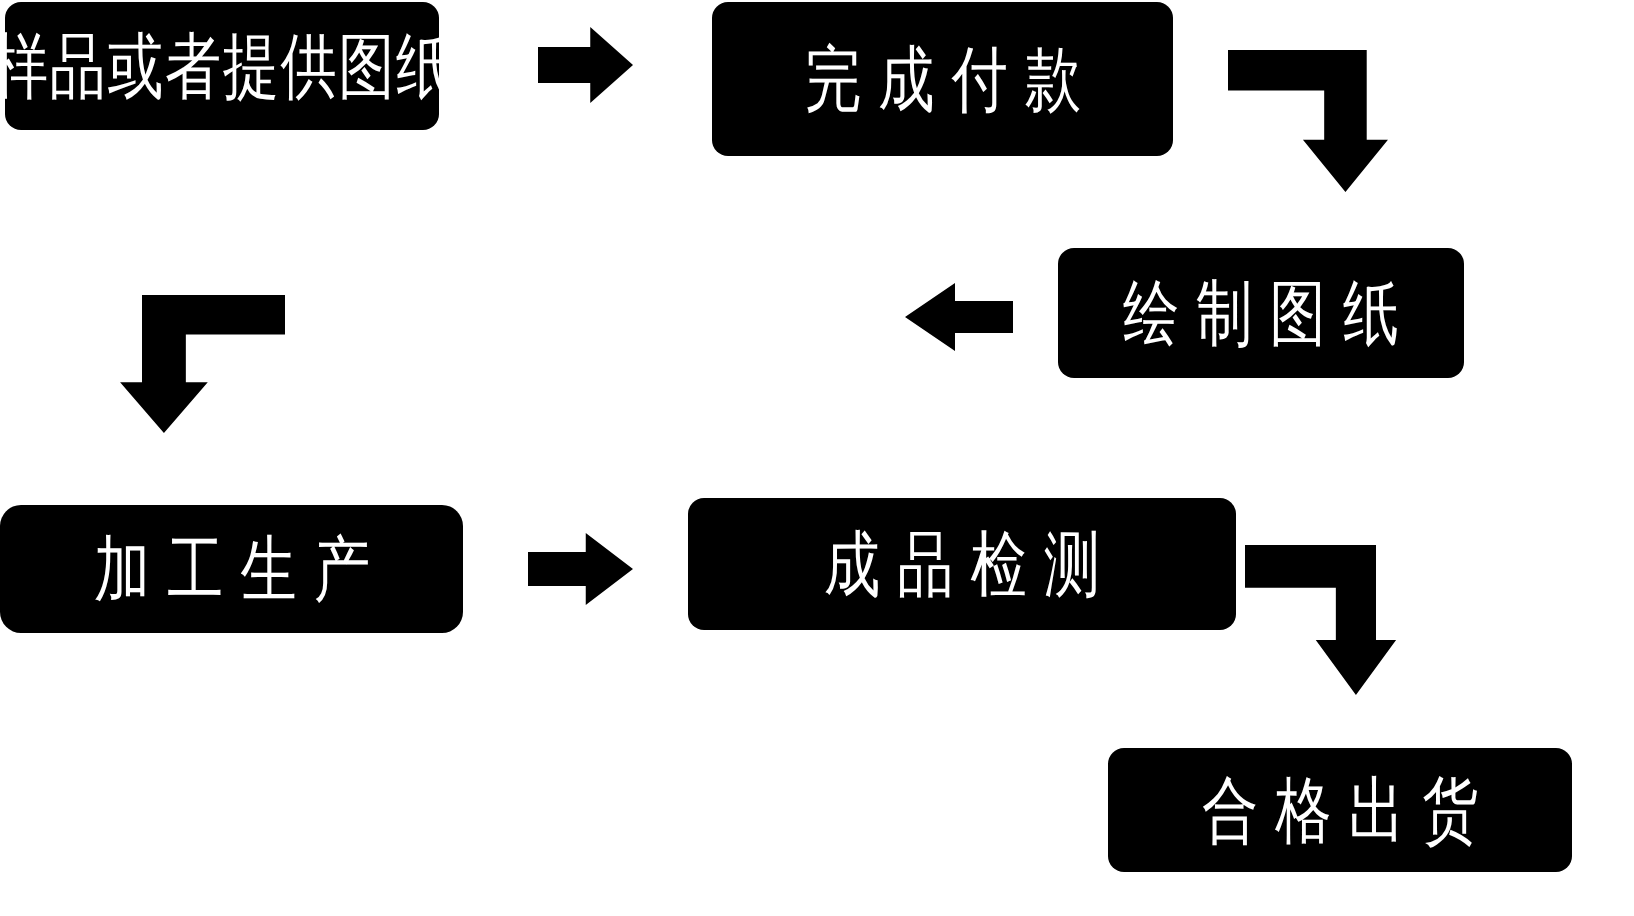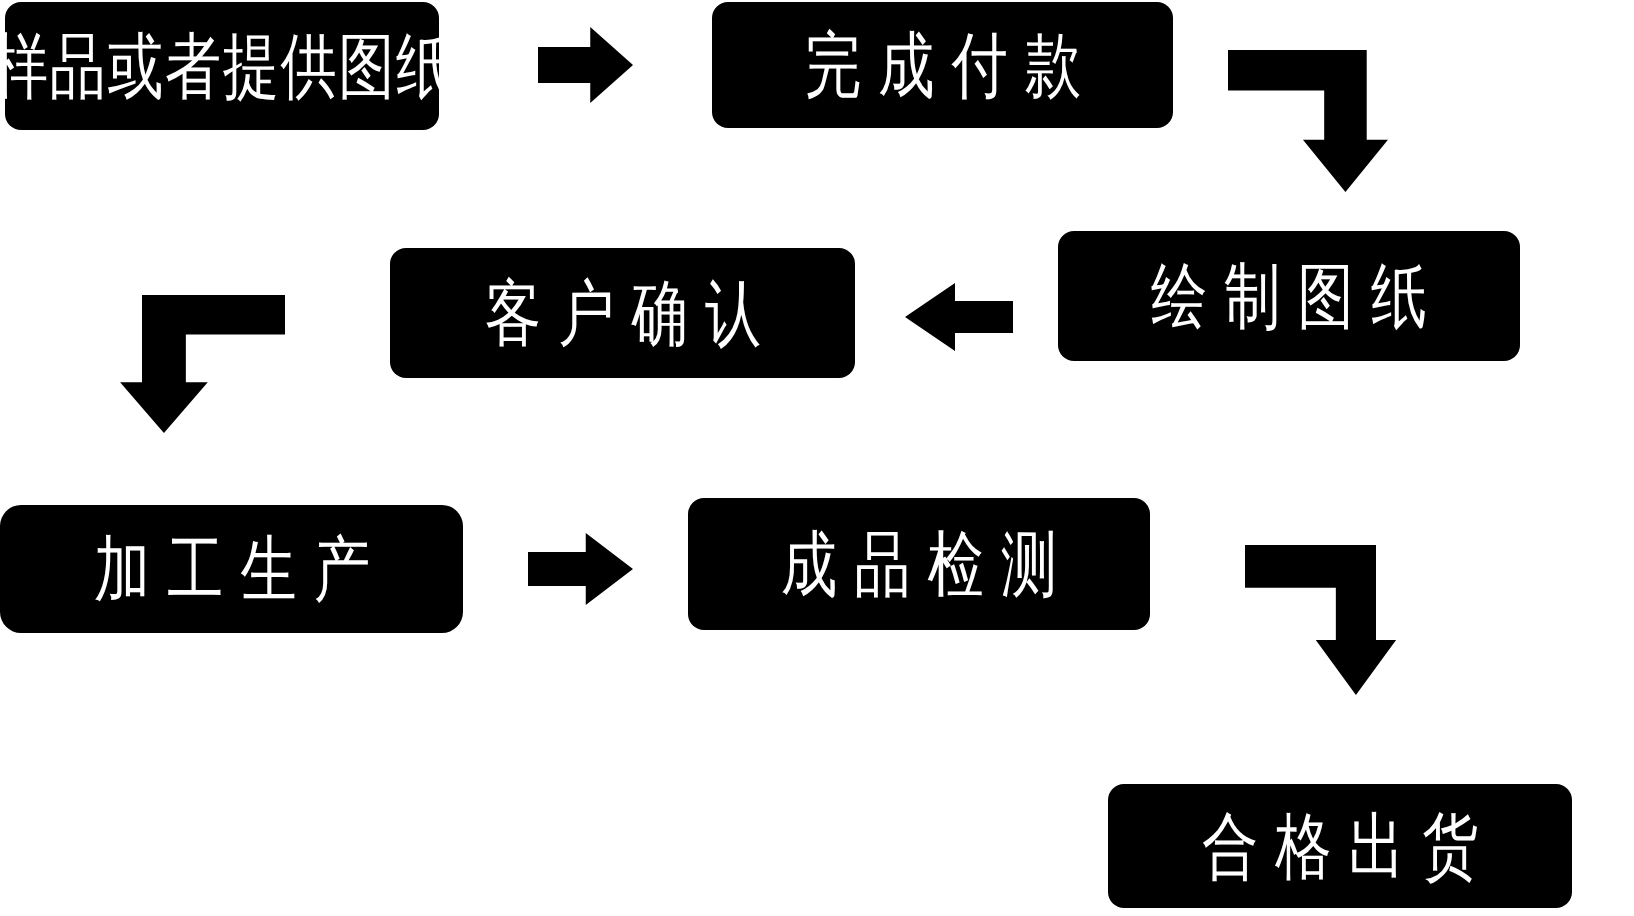--- a/index.html
+++ b/index.html
@@ -51,67 +51,64 @@
   <div class="node tight" style="left:5px; top:2px; width:434px; height:128px;">
     <span class="node-label">样品或者提供图纸</span>
   </div>
 
   <div class="arrow" style="left:538px; top:27px; width:95px; height:76px;">
     <svg viewBox="0 0 100 76" preserveAspectRatio="none">
       <polygon points="0,20 55,20 55,0 100,38 55,76 55,56 0,56"></polygon>
     </svg>
   </div>
 
-  <div class="node spaced" style="left:712px; top:2px; width:461px; height:126px;">
+  <div class="node spaced" style="left:712px; top:2px; width:461px; height:154px;">
     <span class="node-label">完成付款</span>
   </div>
 
   <div class="arrow" style="left:1228px; top:50px; width:162px; height:142px;">
     <svg viewBox="0 0 160 147" preserveAspectRatio="none">
       <polygon points="0,0 137,0 137,93 158,93 116,147 74,93 95,93 95,42 0,42"></polygon>
     </svg>
   </div>
 
-  <div class="node spaced" style="left:390px; top:248px; width:465px; height:130px;">
-    <span class="node-label">客户确认</span>
-  </div>
 
   <div class="arrow" style="left:905px; top:283px; width:108px; height:68px;">
     <svg viewBox="0 0 108 72" preserveAspectRatio="none">
       <polygon points="108,19 50,19 50,0 0,36 50,72 50,53 108,53"></polygon>
     </svg>
   </div>
 
-  <div class="node spaced" style="left:1058px; top:231px; width:462px; height:130px;">
+  <div class="node spaced" style="left:1058px; top:248px; width:406px; height:130px;">
     <span class="node-label">绘制图纸</span>
   </div>
 
   <div class="arrow" style="left:118px; top:295px; width:167px; height:138px;">
     <svg viewBox="0 0 160 147" preserveAspectRatio="none">
       <polygon points="160,0 23,0 23,93 2,93 44,147 86,93 65,93 65,42 160,42"></polygon>
     </svg>
   </div>
 
   <div class="node spaced" style="left:0px; top:505px; width:463px; height:128px;border-radius:21px;">
     <span class="node-label">加工生产</span>
   </div>
 
   <div class="arrow" style="left:528px; top:533px; width:105px; height:72px;">
     <svg viewBox="0 0 100 76" preserveAspectRatio="none">
       <polygon points="0,20 55,20 55,0 100,38 55,76 55,56 0,56"></polygon>
     </svg>
   </div>
 
-  <div class="node spaced" style="left:688px; top:498px; width:462px; height:132px;">
+  <div class="node spaced" style="left:688px; top:498px; width:548px; height:132px;">
     <span class="node-label">成品检测</span>
   </div>
 
   <div class="arrow" style="left:1245px; top:545px; width:153px; height:150px;">
     <svg viewBox="0 0 160 147" preserveAspectRatio="none">
       <polygon points="0,0 137,0 137,93 158,93 116,147 74,93 95,93 95,42 0,42"></polygon>
     </svg>
   </div>
 
-  <div class="node spaced" style="left:1108px; top:748px; width:464px; height:124px;margin-top:36px;">
+  <div class="node spaced" style="left:1108px; top:748px; width:464px; height:124px;">
     <span class="node-label">合格出货</span>
   </div>
 
 </div>
 
 </body></html>

